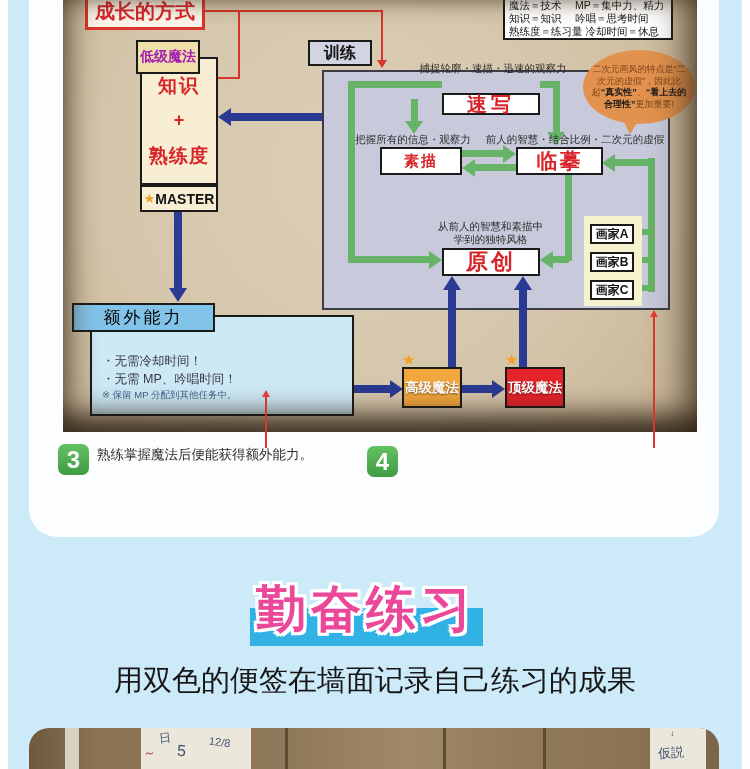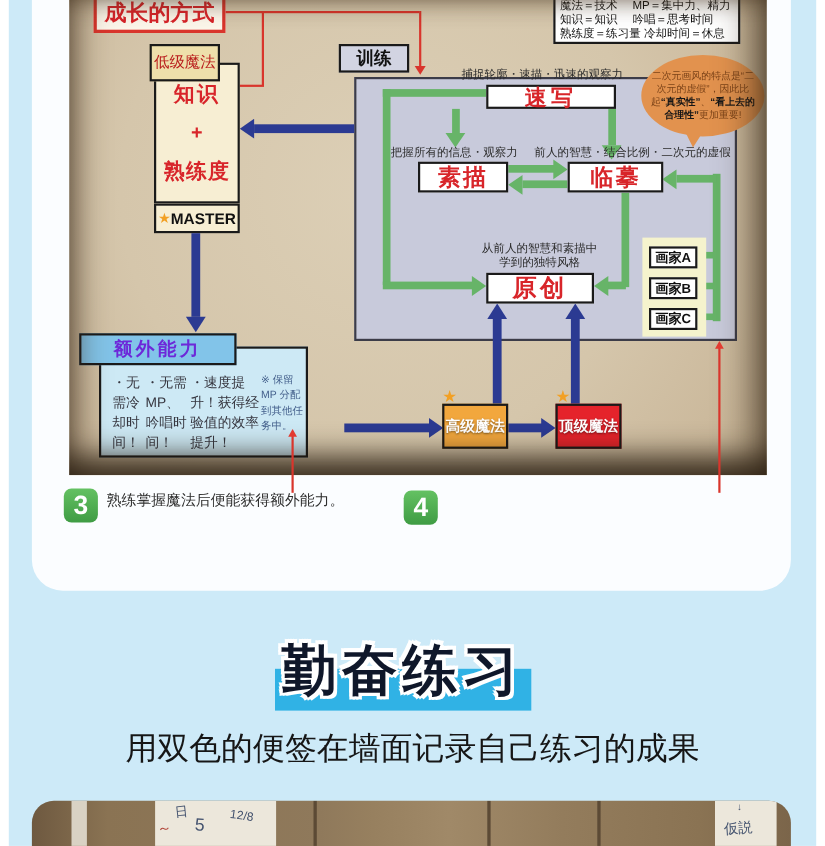--- a/index.html
+++ b/index.html
@@ -67,21 +67,21 @@
         <div style="font-size:10.5px;line-height:13px;color:#111;white-space:pre;">知识＝知识　 吟唱＝思考时间</div>
         <div style="font-size:10.5px;line-height:13px;color:#111;white-space:pre;">熟练度＝练习量 冷却时间＝休息</div>
       </div>
 
       <div class="abs box" style="left:77px;top:57px;width:78px;height:128px;background:#f7eed3;flex-direction:column;justify-content:space-around;padding:8px 0;text-align:center;">
         <span class="red-t" style="font-size:19px;letter-spacing:2px;">知识</span>
         <span class="red-t" style="font-size:18px;">+</span>
         <span class="red-t" style="font-size:19px;letter-spacing:1px;">熟练度</span>
       </div>
       <div class="abs box" style="left:73px;top:40px;width:64px;height:34px;background:#eedfab;">
-        <span style="font-size:14px;font-weight:normal;color:#b91c1c;">低级魔法</span>
+        <span style="font-size:14px;font-weight:bold;color:#a21caf;">低级魔法</span>
       </div>
       <div class="abs box" style="left:77px;top:185px;width:78px;height:27px;background:#f7eed3;">
         <span style="color:#f2a024;font-size:13px;">★</span>
         <span style="font-size:14px;font-weight:bold;color:#111;">MASTER</span>
       </div>
 
       <div class="abs" style="left:259px;top:70px;width:348px;height:240px;background:#c8cadb;border:2.5px solid #3c3c48;box-sizing:border-box;"></div>
       <div class="abs box" style="left:245px;top:40px;width:64px;height:26px;background:#d2d4e2;border-width:2.5px;">
         <span style="font-size:16px;font-weight:bold;color:#111;">训练</span>
       </div>
@@ -121,25 +121,25 @@
       <div class="tri tri-u-n" style="left:380px;top:276px;"></div>
       <div class="hline n" style="left:456px;top:289px;width:8px;height:78px;"></div>
       <div class="tri tri-u-n" style="left:451px;top:276px;"></div>
 
       <div class="abs cap" style="left:330px;top:62px;width:200px;">捕捉轮廓・速描・迅速的观察力</div>
       <div class="abs cap" style="left:280px;top:133px;width:140px;">把握所有的信息・观察力</div>
       <div class="abs cap" style="left:417px;top:133px;width:190px;">前人的智慧・结合比例・二次元的虚假</div>
       <div class="abs cap" style="left:340px;top:220px;width:175px;">从前人的智慧和素描中</div>
       <div class="abs cap" style="left:340px;top:233px;width:175px;">学到的独特风格</div>
 
-      <div class="abs box" style="left:379px;top:77px;width:118px;height:22px;background:#fff;">
+      <div class="abs box" style="left:379px;top:93px;width:98px;height:22px;background:#fff;">
         <span class="red-t" style="font-size:20px;letter-spacing:4px;">速写</span>
       </div>
       <div class="abs box" style="left:317px;top:147px;width:82px;height:28px;background:#fff;">
-        <span class="red-t" style="font-size:21px;letter-spacing:2px;">素描</span>
+        <span class="red-t" style="font-size:15px;letter-spacing:2px;">素描</span>
       </div>
       <div class="abs box" style="left:453px;top:147px;width:87px;height:28px;background:#fff;">
         <span class="red-t" style="font-size:21px;letter-spacing:2px;">临摹</span>
       </div>
       <div class="abs box" style="left:379px;top:248px;width:98px;height:28px;background:#fff;">
         <span class="red-t" style="font-size:22px;letter-spacing:3px;">原创</span>
       </div>
 
       <div class="abs" style="left:521px;top:216px;width:58px;height:90px;background:#f5f3cd;"></div>
       <div class="abs box" style="left:527px;top:224px;width:44px;height:20px;background:#fff;border-width:2px;text-align:right;">
@@ -153,28 +153,27 @@
       </div>
 
       <div class="abs" style="left:520px;top:50px;width:112px;height:74px;background:#e2924e;border-radius:50%;
                   display:flex;align-items:center;justify-content:center;padding:4px 8px;box-sizing:border-box;text-align:center;">
         <div style="font-size:9px;line-height:11.5px;color:#7c4318;">
           <span>二次元画风的特点是“二次元的虚假”，因此比起</span><span style="color:#161616;font-weight:bold;">“真实性”</span><span>、</span><span style="color:#161616;font-weight:bold;">“看上去的合理性”</span><span>更加重要!</span>
         </div>
       </div>
       <div class="tri" style="left:560px;top:120px;border-left:7px solid transparent;border-right:9px solid transparent;border-top:14px solid #e2924e;"></div>
 
-      <div class="abs box" style="left:27px;top:315px;width:190px;height:101px;background:#cde9f5;align-items:flex-start;justify-content:flex-start;flex-direction:row;padding:22px 0 0 10px;">
+      <div class="abs box" style="left:27px;top:315px;width:264px;height:101px;background:#cde9f5;align-items:flex-start;justify-content:center;flex-direction:column;padding:22px 0 0 10px;">
         <div style="font-size:12.5px;line-height:18px;color:#373740;">・无需冷却时间！</div>
         <div style="font-size:12.5px;line-height:18px;color:#373740;">・无需 MP、吟唱时间！</div>
-        <div style="font-size:12.5px;line-height:18px;color:#373740;">・速度提升！获得经验值的效率提升！</div>
         <div style="font-size:9.5px;line-height:14px;color:#44608c;">※ 保留 MP 分配到其他任务中。</div>
       </div>
       <div class="abs box" style="left:9px;top:303px;width:143px;height:29px;background:#82c4e9;">
-        <span style="font-size:17px;font-weight:bold;color:#6d28d9;letter-spacing:3px;">额外能力</span>
+        <span style="font-size:17px;font-weight:normal;color:#000000;letter-spacing:3px;">额外能力</span>
       </div>
 
       <div class="abs" style="left:339px;top:351px;color:#f2a024;font-size:15px;">★</div>
       <div class="abs" style="left:442px;top:351px;color:#f2a024;font-size:15px;">★</div>
       <div class="abs box" style="left:339px;top:367px;width:60px;height:41px;background:#f2a73d;">
         <span style="font-size:13.5px;font-weight:bold;color:#fff;text-shadow:0 1px 2px rgba(0,0,0,.5);">高级魔法</span>
       </div>
       <div class="abs box" style="left:442px;top:367px;width:60px;height:41px;background:#e5232b;">
         <span style="font-size:13.5px;font-weight:bold;color:#fff;text-shadow:0 1px 2px rgba(0,0,0,.5);">顶级魔法</span>
       </div>
@@ -190,21 +189,21 @@
     <div class="abs badge" style="left:29px;top:444px;">
       <span>3</span>
     </div>
     <div class="abs notetxt" style="left:68px;top:446px;width:268px;">熟练掌握魔法后便能获得额外能力。</div>
     <div class="abs badge" style="left:338px;top:446px;">
       <span>4</span>
     </div>
   </div>
 
   <div class="abs" style="left:250px;top:608px;width:233px;height:38px;background:#30b2e5;"></div>
-  <div class="abs outline-w" style="left:186px;top:576px;width:360px;text-align:center;font-size:50px;font-weight:900;color:#0f172a;letter-spacing:5px;">勤奋练习</div>
+  <div class="abs outline-w" style="left:186px;top:576px;width:360px;text-align:center;font-size:50px;font-weight:900;color:#ec4899;letter-spacing:5px;">勤奋练习</div>
   <div class="abs" style="left:0;top:661px;width:750px;text-align:center;font-size:29px;color:#161616;">用双色的便签在墙面记录自己练习的成果</div>
 
   <div class="abs" style="left:29px;top:728px;width:690px;height:41px;border-radius:20px 20px 0 0;overflow:hidden;
        background:linear-gradient(90deg,#6e5940 0%,#8a7353 10%,#8f795b 38%,#97805f 45%,#a08968 55%,#937c5c 70%,#8a7353 88%,#7b654a 100%);">
     <div class="abs" style="left:256px;top:0;width:3px;height:41px;background:#5c4a35;"></div>
     <div class="abs" style="left:414px;top:0;width:3px;height:41px;background:#5c4a35;"></div>
     <div class="abs" style="left:514px;top:0;width:3px;height:41px;background:#5c4a35;"></div>
     <div class="abs" style="left:36px;top:0;width:14px;height:41px;background:#d9d2c4;"></div>
     <div class="abs" style="left:112px;top:0;width:110px;height:41px;background:#ece7db;">
       <span class="abs" style="left:18px;top:2px;font-size:12px;color:#44536f;transform:rotate(-6deg);">日</span>

